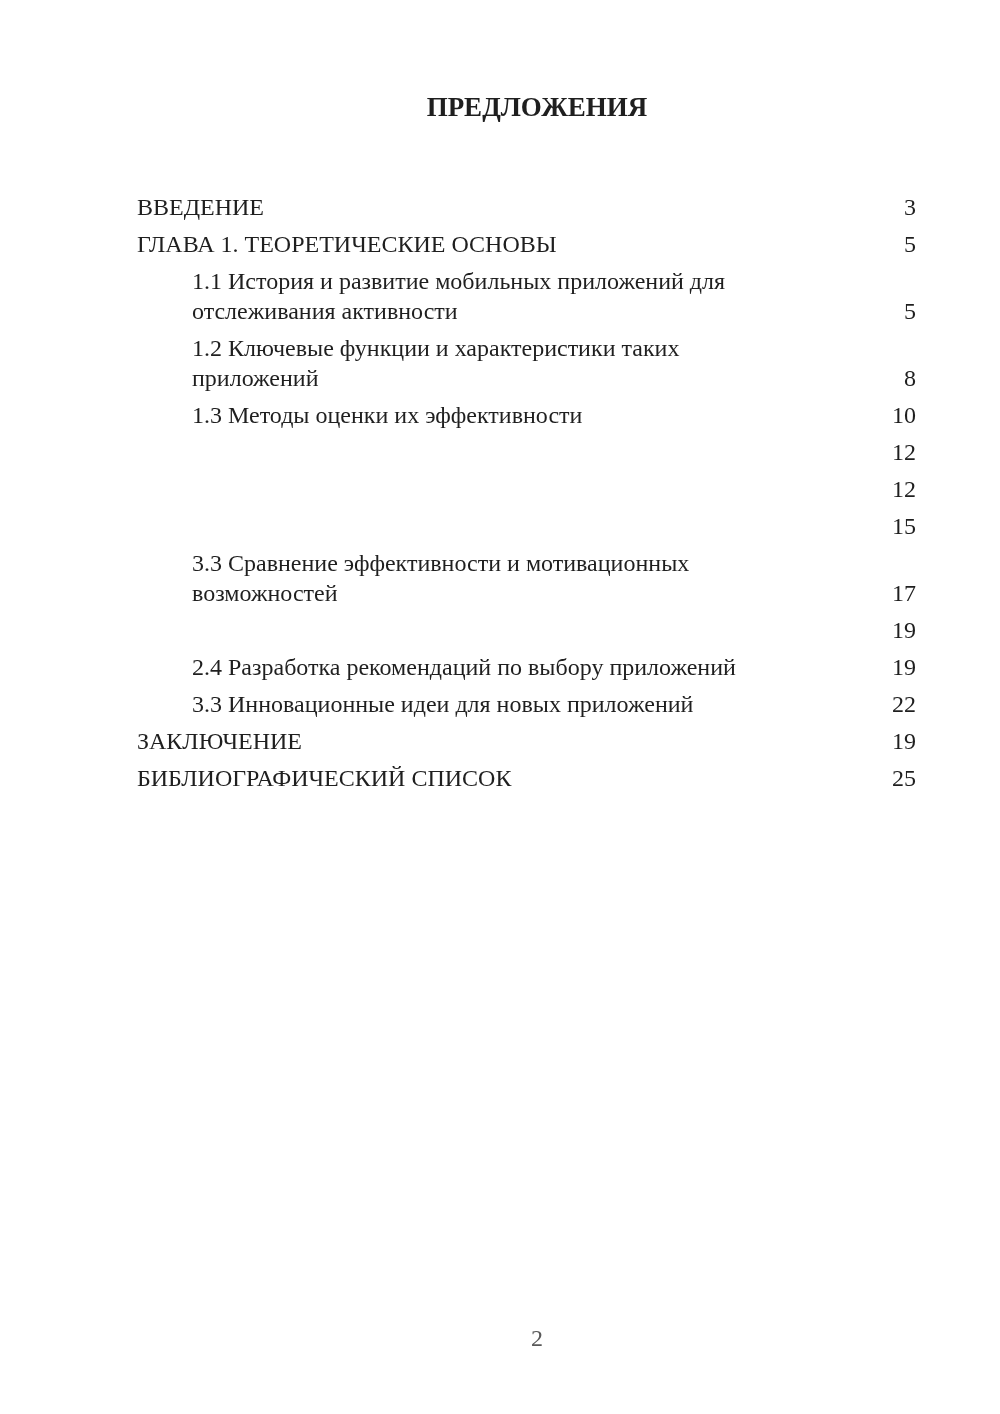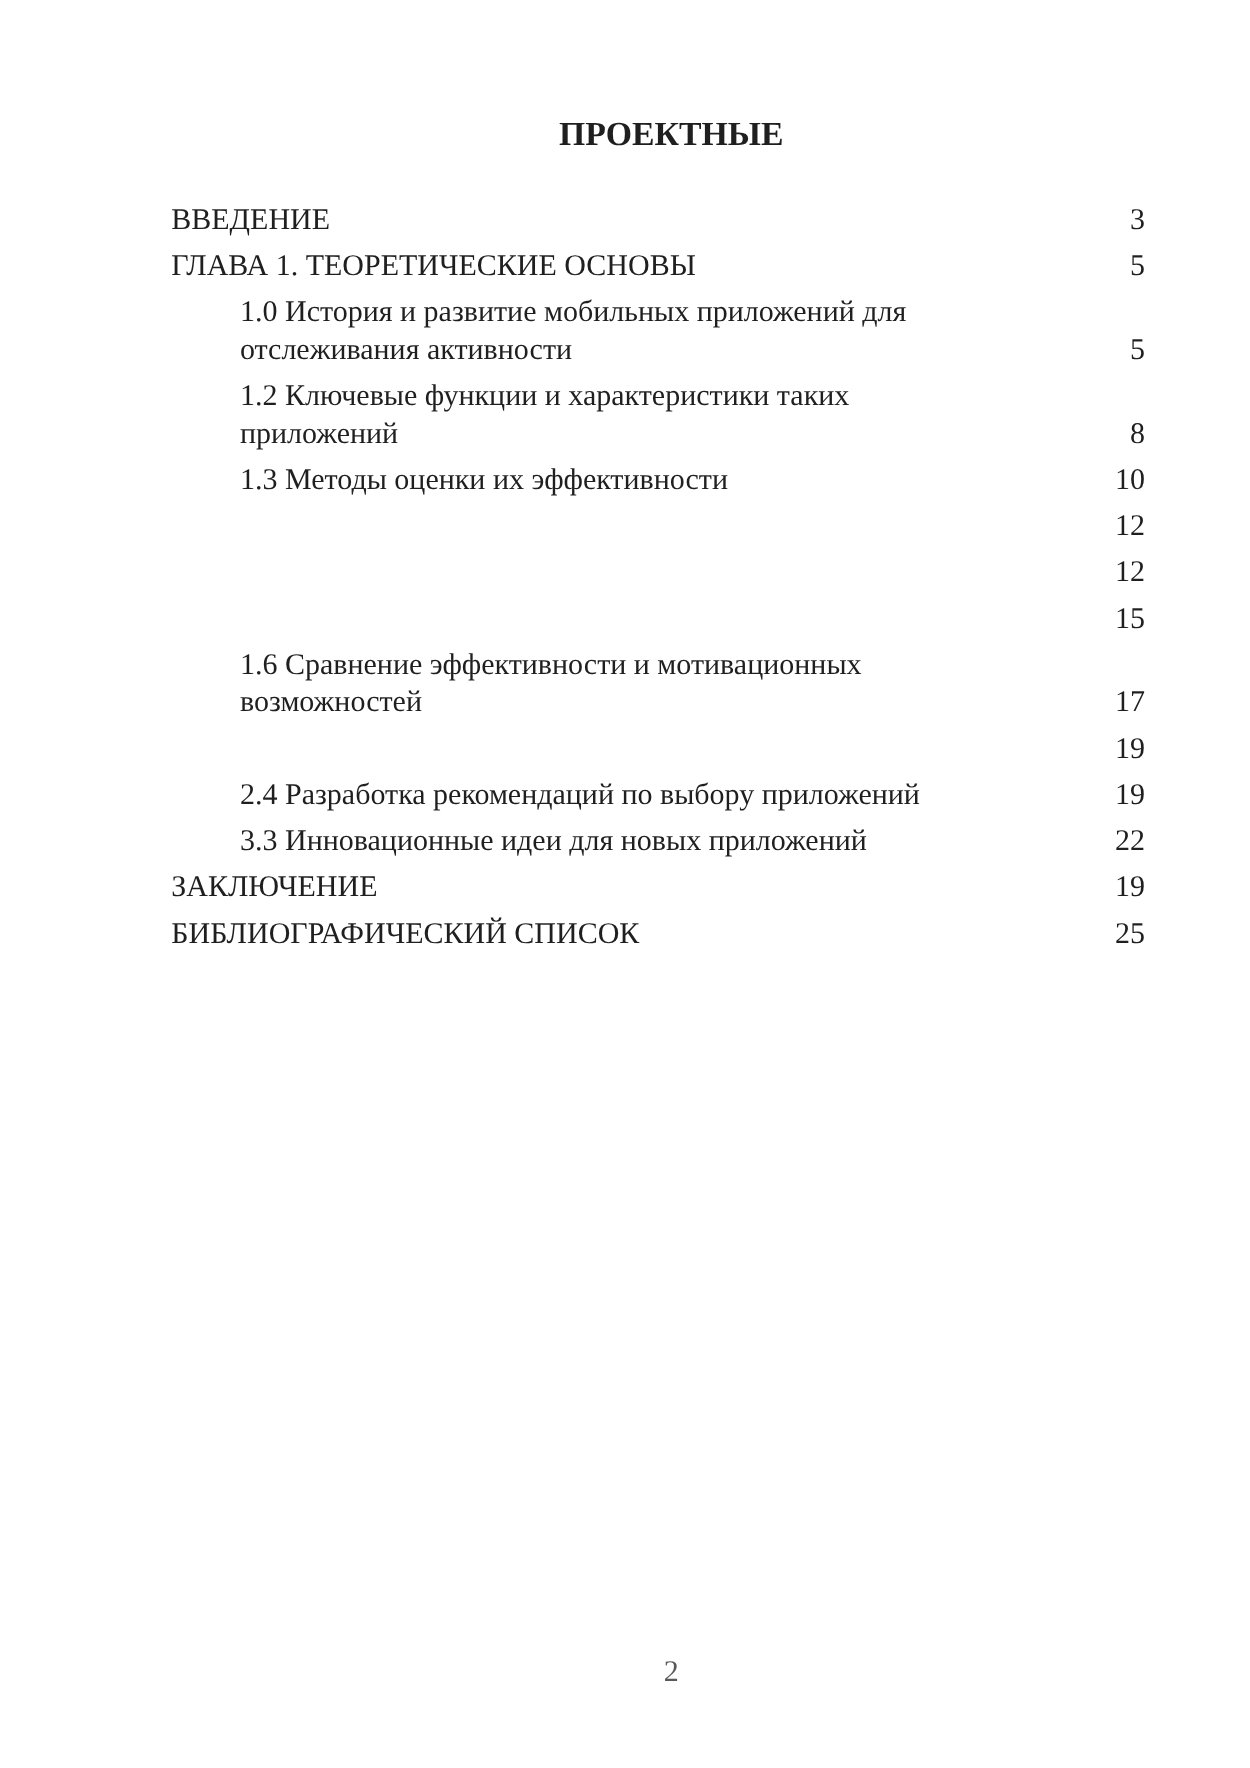--- a/index.html
+++ b/index.html
@@ -22,21 +22,21 @@
     width: 800px;
   }
   .doc-title {
     margin-top: 90px;
     text-align: center;
     font-weight: bold;
     font-size: 27px;
     line-height: 34px;
   }
   .toc {
-    margin-top: 37px;
+    margin-top: 68px;
   }
   .toc-row {
     display: flex;
     align-items: flex-end;
     margin-bottom: 7px;
     font-size: 24px;
     line-height: 30px;
   }
   .toc-row .toc-text {
     white-space: pre-line;
@@ -58,33 +58,33 @@
     text-align: center;
     font-size: 24px;
     line-height: 30px;
     color: #595959;
   }
 </style>
 </head>
 <body>
 
 <div class="content">
-  <div class="doc-title">ПРОЕКТНЫЕ</div>
+  <div class="doc-title">ПРЕДЛОЖЕНИЯ</div>
 
   <div class="toc" id="toc-list">
       <div class="toc-row level-0">
     <div class="toc-text">ВВЕДЕНИЕ</div>
     <div class="toc-page">3</div>
   </div>
       <div class="toc-row level-0">
     <div class="toc-text">ГЛАВА 1. ТЕОРЕТИЧЕСКИЕ ОСНОВЫ</div>
     <div class="toc-page">5</div>
   </div>
       <div class="toc-row level-1">
-    <div class="toc-text">1.0 История и развитие мобильных приложений для
+    <div class="toc-text">1.1 История и развитие мобильных приложений для
 отслеживания активности</div>
     <div class="toc-page">5</div>
   </div>
       <div class="toc-row level-1">
     <div class="toc-text">1.2 Ключевые функции и характеристики таких
 приложений</div>
     <div class="toc-page">8</div>
   </div>
       <div class="toc-row level-1">
     <div class="toc-text">1.3 Методы оценки их эффективности</div>
@@ -93,21 +93,21 @@
       <div class="toc-row level-0">
     <div class="toc-page">12</div>
   </div>
       <div class="toc-row level-1">
     <div class="toc-page">12</div>
   </div>
       <div class="toc-row level-1">
     <div class="toc-page">15</div>
   </div>
       <div class="toc-row level-1">
-    <div class="toc-text">1.6 Сравнение эффективности и мотивационных
+    <div class="toc-text">3.3 Сравнение эффективности и мотивационных
 возможностей</div>
     <div class="toc-page">17</div>
   </div>
       <div class="toc-row level-0">
     <div class="toc-page">19</div>
   </div>
       <div class="toc-row level-1">
     <div class="toc-text">2.4 Разработка рекомендаций по выбору приложений</div>
     <div class="toc-page">19</div>
   </div>

